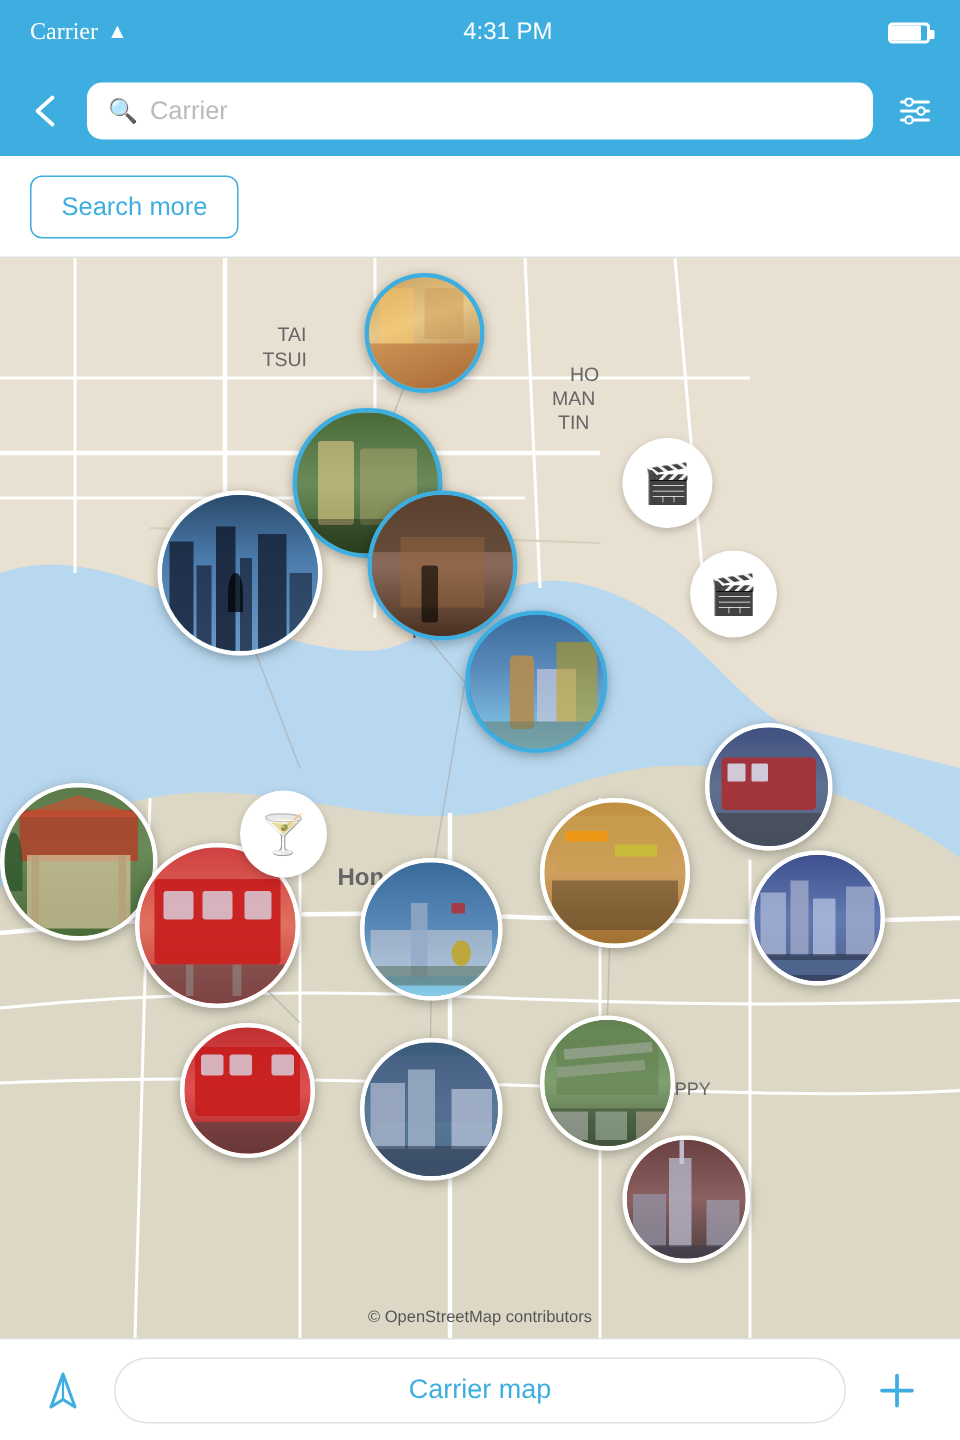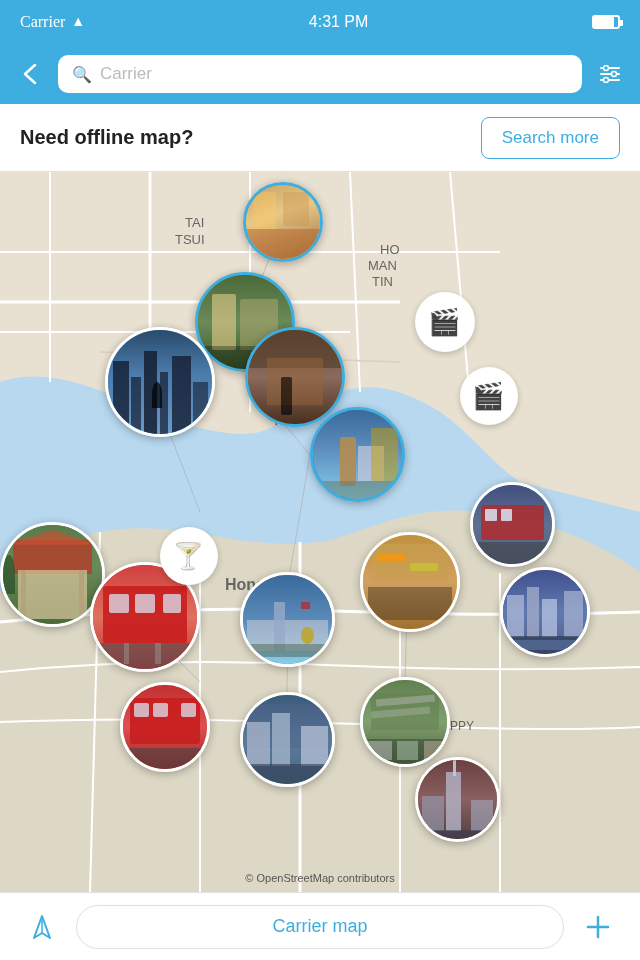--- a/index.html
+++ b/index.html
@@ -220,21 +220,20 @@
       <circle cx="7" cy="3" r="2.5" fill="#3eaee0" stroke="white" stroke-width="1.5"></circle>
       <line x1="2" y1="9" x2="20" y2="9" stroke="white" stroke-width="2" stroke-linecap="round"></line>
       <circle cx="15" cy="9" r="2.5" fill="#3eaee0" stroke="white" stroke-width="1.5"></circle>
       <line x1="2" y1="15" x2="20" y2="15" stroke="white" stroke-width="2" stroke-linecap="round"></line>
       <circle cx="7" cy="15" r="2.5" fill="#3eaee0" stroke="white" stroke-width="1.5"></circle>
     </svg>
   </div>
 </div>
 
 <div class="offline-banner">
-  <span class="offline-text">Need offline map?</span>
   <button class="learn-more-btn">Search more</button>
 </div>
 
 <div class="map-area">
 
   <svg class="map-svg" viewBox="0 0 640 720" xmlns="http://www.w3.org/2000/svg">
 
     <rect width="640" height="720" fill="#b8d8ef"></rect>
 
     <path d="M0,0 L640,0 L640,340 

